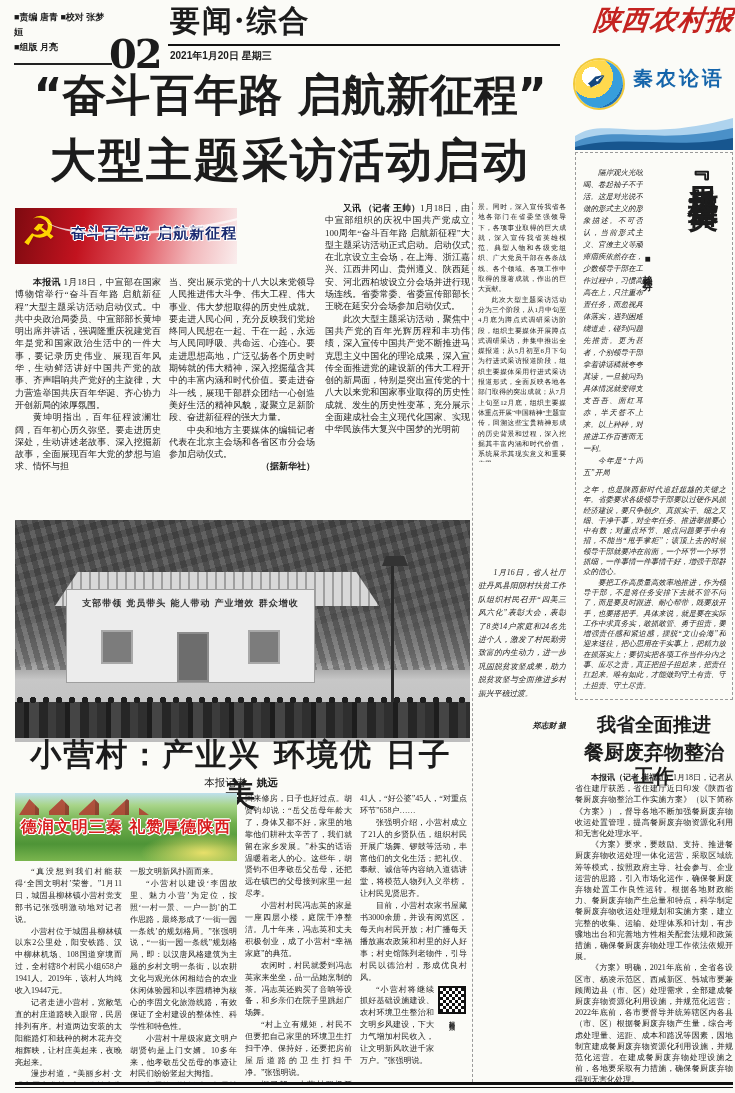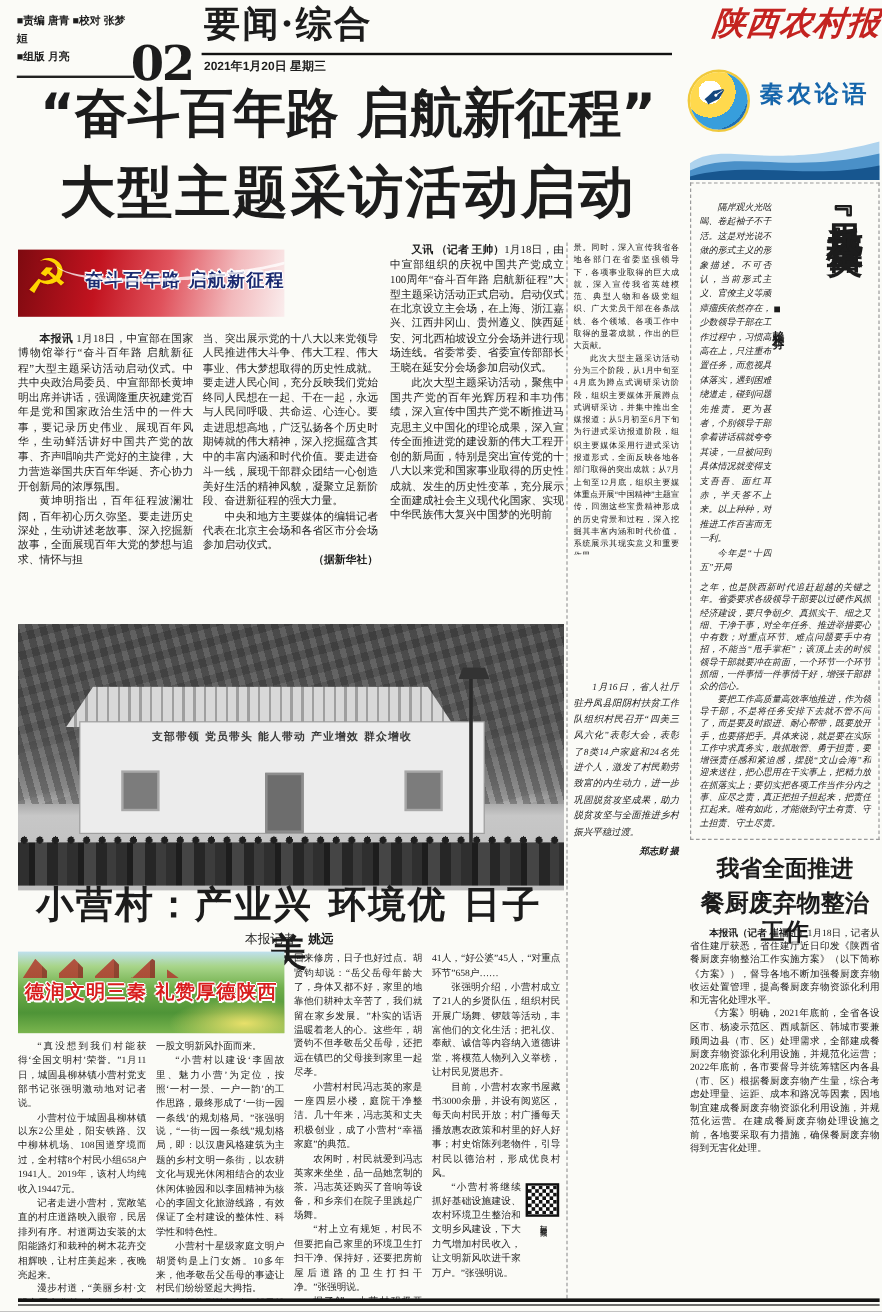--- a/index.html
+++ b/index.html
@@ -43,40 +43,40 @@
   .credit { text-align:right; font-weight:bold; }
 
   .vdash { position:absolute; left:472px; top:202px; height:880px; width:0; border-left:1px dashed #9a9a9a; }
 
   
   .photo { position:absolute; left:15px; top:520px; width:455px; height:222px; overflow:hidden; filter:grayscale(1);
            background:linear-gradient(180deg,#4f4f4f 0%,#5c5c5c 40%,#8b8b8b 62%,#c7c7c5 72%,#bdbdbb 100%); }
   .foliage { position:absolute; left:0; right:0; top:0; height:150px;
            background:repeating-linear-gradient(75deg,rgba(15,15,15,.28) 0 6px,rgba(0,0,0,0) 6px 11px),
                       repeating-linear-gradient(-15deg,rgba(130,130,130,.32) 0 8px,rgba(0,0,0,0) 8px 15px); }
-  .building { position:absolute; left:52px; bottom:48px; width:336px; height:92px; background:#ececea; box-shadow:0 0 0 1px #9e9e9e; }
+  .building { position:absolute; left:52px; bottom:60px; width:247px; height:92px; background:#ececea; box-shadow:0 0 0 1px #9e9e9e; }
   .roof { position:absolute; left:40px; bottom:136px; width:324px; height:34px;
           background:repeating-linear-gradient(90deg,#d8d8d8 0 7px,#9f9f9f 7px 9px);
           clip-path:polygon(0 100%,7% 0,93% 0,100% 100%); }
   .bbanner { position:absolute; left:0; right:0; top:9px; text-align:center; color:#3a3a3a; letter-spacing:1px;
           font:bold 9px/1 "DejaVu Sans",sans-serif; }
   .door { position:absolute; left:50%; margin-left:-14px; bottom:0; width:28px; height:46px; background:#6d6d6d; border:2px solid #8d8d8d; }
   .win { position:absolute; bottom:20px; width:28px; height:30px; background:#7c7c7c; box-shadow:0 0 0 2px #a8a8a8; }
   .w1 { left:36px; } .w2 { right:36px; }
   .crowd { position:absolute; left:0; right:0; bottom:4px; height:36px;
           background:repeating-linear-gradient(90deg,#2f2f2f 0 9px,#1d1d1d 9px 14px,#454545 14px 24px,#262626 24px 33px,#3c3c3c 33px 41px); }
   .crowd::before { content:""; position:absolute; left:0; right:0; top:-7px; height:9px;
           background:radial-gradient(circle 3px at 5px 5px,#1f1f1f 99%,rgba(0,0,0,0) 100%);
           background-size:13px 9px; background-repeat:repeat-x; }
   .pole { position:absolute; right:76px; top:40px; width:3px; height:152px; background:#2b2b2b; }
   .lamp { position:absolute; right:62px; top:36px; width:26px; height:10px; background:#333;
           clip-path:polygon(0 100%,15% 0,85% 0,100% 100%); }
 
   .caption { left:478px; top:566px; width:88px; height:178px; font-style:italic; font-size:7.8px; line-height:13.4px; }
-  .cap-credit { text-align:right; font-weight:bold; margin-top:3px; }
+  .cap-credit { text-align:right; font-weight:bold; margin-top:19px; }
 
   
   .vill-h { position:absolute; left:15px; top:734px; width:452px; margin:0; text-align:center;
             font:900 31px/40px "DejaVu Sans","Liberation Sans",sans-serif; letter-spacing:2px; }
   .vill-by { position:absolute; left:15px; top:776px; width:452px; text-align:center; font-size:10.5px; }
   .vill-by .byname { font-weight:bold; margin-left:8px; }
   .promo { position:absolute; left:15px; top:793px; width:222px; height:68px; overflow:hidden;
            background:radial-gradient(ellipse 90px 30px at 85% 88%,#e8e06a 0%,rgba(0,0,0,0) 70%),
                       linear-gradient(180deg,#bfe0ee 0%,#a8d58a 18%,#6fae4a 45%,#4e9437 75%,#7ab54e 100%); }
   .roofs { position:absolute; left:4px; top:6px; width:130px; height:16px; opacity:.85;
@@ -246,17 +246,18 @@
     <div class="txt essay-lower">
       <p>之年，也是陕西新时代追赶超越的关键之年。省委要求各级领导干部要以过硬作风抓经济建设，要只争朝夕、真抓实干、细之又细、干净干事，对全年任务、推进举措要心中有数；对重点环节、难点问题要手中有招，不能当“甩手掌柜”；该顶上去的时候领导干部就要冲在前面，一个环节一个环节抓细，一件事情一件事情干好，增强干部群众的信心。</p>
       <p class="ind">要把工作高质量高效率地推进，作为领导干部，不是将任务安排下去就不管不问了，而是要及时跟进、耐心帮带，既要放开手，也要搭把手。具体来说，就是要在实际工作中求真务实，敢抓敢管、勇于担责，要增强责任感和紧迫感，摆脱“文山会海”和迎来送往，把心思用在干实事上，把精力放在抓落实上；要切实把各项工作当作分内之事、应尽之责，真正把担子担起来，把责任扛起来。唯有如此，才能做到守土有责、守土担责、守土尽责。</p>
     </div>
   </div>
 
   <h3 class="brief-h bh2">餐厨废弃物整治工作</h3>
   <h3 class="brief-h bh1">我省全面推进</h3>
   <div class="txt brief-body">
     <p class="ind"><span class="lead-in">本报讯（记者 崔福红）</span><span>1月18日，记者从省住建厅获悉，省住建厅近日印发《陕西省餐厨废弃物整治工作实施方案》（以下简称《方案》），督导各地不断加强餐厨废弃物收运处置管理，提高餐厨废弃物资源化利用和无害化处理水平。</span></p>
+    <p class="ind">《方案》要求，要鼓励、支持、推进餐厨废弃物收运处理一体化运营，采取区域统筹等模式，按照政府主导、社会参与、企业运营的思路，引入市场化运作，确保餐厨废弃物处置工作良性运转。根据各地财政能力、餐厨废弃物产生总量和特点，科学制定餐厨废弃物收运处理规划和实施方案，建立完整的收集、运输、处理体系和计划，有步骤地出台和完善地方性相关配套法规和政策措施，确保餐厨废弃物处理工作依法依规开展。</p>
     <p class="ind">《方案》明确，2021年底前，全省各设区市、杨凌示范区、西咸新区、韩城市要兼顾周边县（市、区）处理需求，全部建成餐厨废弃物资源化利用设施，并规范化运营；2022年底前，各市要督导并统筹辖区内各县（市、区）根据餐厨废弃物产生量，综合考虑处理量、运距、成本和路况等因素，因地制宜建成餐厨废弃物资源化利用设施，并规范化运营。在建成餐厨废弃物处理设施之前，各地要采取有力措施，确保餐厨废弃物得到无害化处理。</p>
   </div>
 
   <div class="bottom-rule"></div>
 </div>
 
 </body></html>

